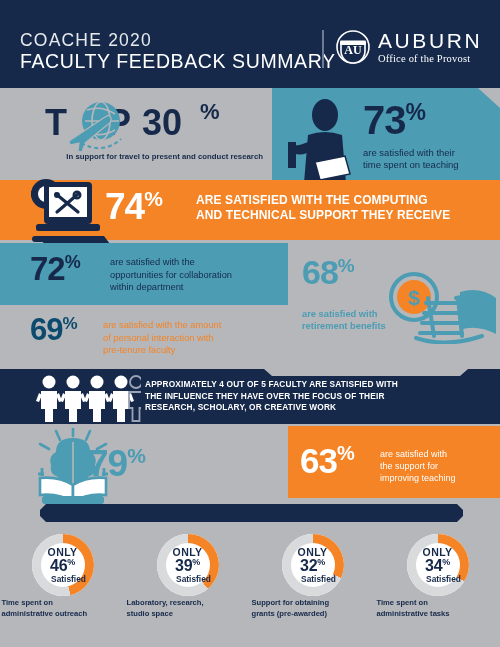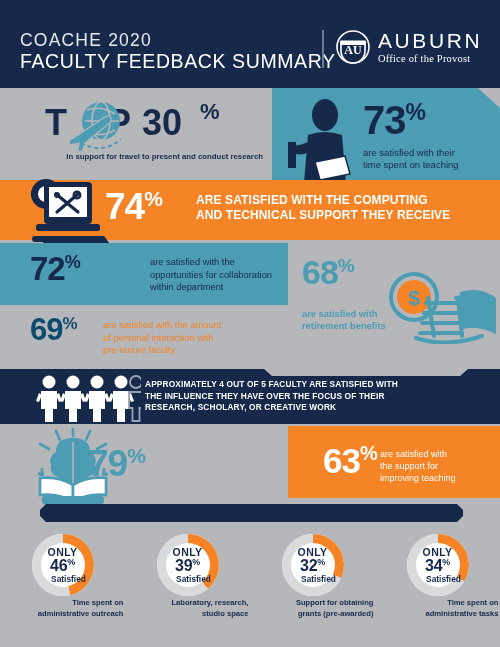--- a/index.html
+++ b/index.html
@@ -37,21 +37,21 @@
   
   .band-orange{position:absolute;left:0;top:180px;width:500px;height:60px;background:#f58426;}
   .o74{position:absolute;left:105px;top:188px;font-size:37px;font-weight:800;color:#ffffff;line-height:1;letter-spacing:-1px;}
   .o74 sup{font-size:21px;vertical-align:super;line-height:0;font-weight:800;}
   .o74-txt{position:absolute;left:196px;top:193px;font-size:12px;font-weight:700;color:#ffffff;line-height:15px;letter-spacing:.1px;}
 
   
   .panel-teal-72{position:absolute;left:0;top:243px;width:288px;height:62px;background:#4c9cb4;}
   .p72{position:absolute;left:30px;top:252px;font-size:33px;font-weight:800;color:#16294b;line-height:1;letter-spacing:-1px;}
   .p72 sup{font-size:18px;vertical-align:super;line-height:0;font-weight:800;}
-  .t72{position:absolute;left:110px;top:256px;font-size:9.3px;line-height:12.5px;color:#16294b;font-weight:500;margin-left:40px;}
+  .t72{position:absolute;left:110px;top:256px;font-size:9.3px;line-height:12.5px;color:#16294b;font-weight:500;}
 
   
   .navy-tab{position:absolute;left:42px;top:236px;width:68px;height:8px;background:#16294b;
      clip-path:polygon(6px 0, 62px 0, 68px 8px, 0 8px);}
 
   
   .p68{position:absolute;left:302px;top:255px;font-size:34px;font-weight:800;color:#4c9cb4;line-height:1;letter-spacing:-1px;}
   .p68 sup{font-size:19px;vertical-align:super;line-height:0;font-weight:800;}
   .t68{position:absolute;left:302px;top:308px;font-size:9.3px;line-height:12px;color:#4c9cb4;font-weight:600;}
 
@@ -65,40 +65,40 @@
     clip-path:polygon(0 0, 264px 0, 272px 7px, 460px 7px, 468px 0, 500px 0, 500px 55px, 0 55px);}
   .band-navy-txt{position:absolute;left:145px;top:379px;font-size:8.3px;font-weight:700;color:#ffffff;line-height:11.5px;letter-spacing:.15px;}
 
   
   .p79{position:absolute;left:88px;top:445px;font-size:37px;font-weight:800;color:#4c9cb4;line-height:1;letter-spacing:-1px;}
   .p79 sup{font-size:21px;vertical-align:super;line-height:0;font-weight:800;}
   .t79{position:absolute;left:177px;top:451px;font-size:9.3px;line-height:12.5px;color:#16294b;font-weight:500;}
 
   
   .panel-orange-63{position:absolute;left:288px;top:426px;width:212px;height:72px;background:#f58426;}
-  .p63{position:absolute;left:300px;top:443px;font-size:35px;font-weight:800;color:#ffffff;line-height:1;letter-spacing:-1px;margin-left:23px;}
+  .p63{position:absolute;left:300px;top:443px;font-size:35px;font-weight:800;color:#ffffff;line-height:1;letter-spacing:-1px;}
   .p63 sup{font-size:20px;vertical-align:super;line-height:0;font-weight:800;}
   .t63{position:absolute;left:380px;top:448px;font-size:9px;line-height:12px;color:#ffffff;font-weight:500;}
 
   
   .navy-sep{position:absolute;left:40px;top:504px;width:423px;height:18px;background:#16294b;
     clip-path:polygon(6px 0, 417px 0, 423px 6px, 423px 12px, 417px 18px, 6px 18px, 0 12px, 0 6px);}
 
   
   .donuts{position:absolute;left:0;top:534px;width:500px;height:100px;display:flex;}
   .donut-cell{width:125px;display:flex;flex-direction:column;align-items:center;}
   .donut{position:relative;width:62px;height:62px;border-radius:50%;background:#ffffff;}
   .donut-ring{position:absolute;inset:0;border-radius:50%;}
   .donut-hole{position:absolute;left:9px;top:9px;width:44px;height:44px;border-radius:50%;background:#ffffff;
      display:flex;flex-direction:column;align-items:center;justify-content:center;}
   .donut-only{font-size:10.5px;font-weight:700;color:#16294b;letter-spacing:.4px;line-height:11px;}
   .donut-val{font-size:16px;font-weight:800;color:#16294b;line-height:16px;letter-spacing:-.3px;}
   .donut-val sup{font-size:9px;vertical-align:super;line-height:0;font-weight:700;}
   .donut-sat{font-size:8.4px;font-weight:600;color:#16294b;line-height:10px;padding-left:12px;}
-  .donut-cap{margin-top:2px;text-align:right;font-size:7.6px;font-weight:700;color:#16294b;line-height:10.5px;width:122px;}
+  .donut-cap{margin-top:2px;text-align:left;font-size:7.6px;font-weight:700;color:#16294b;line-height:10.5px;width:122px;}
 
   .ic{position:absolute;}
 </style>
 </head>
 <body>
 
 <div id="page">
 
   <div class="header">
     <div class="hdr-l1">COACHE 2020</div>

